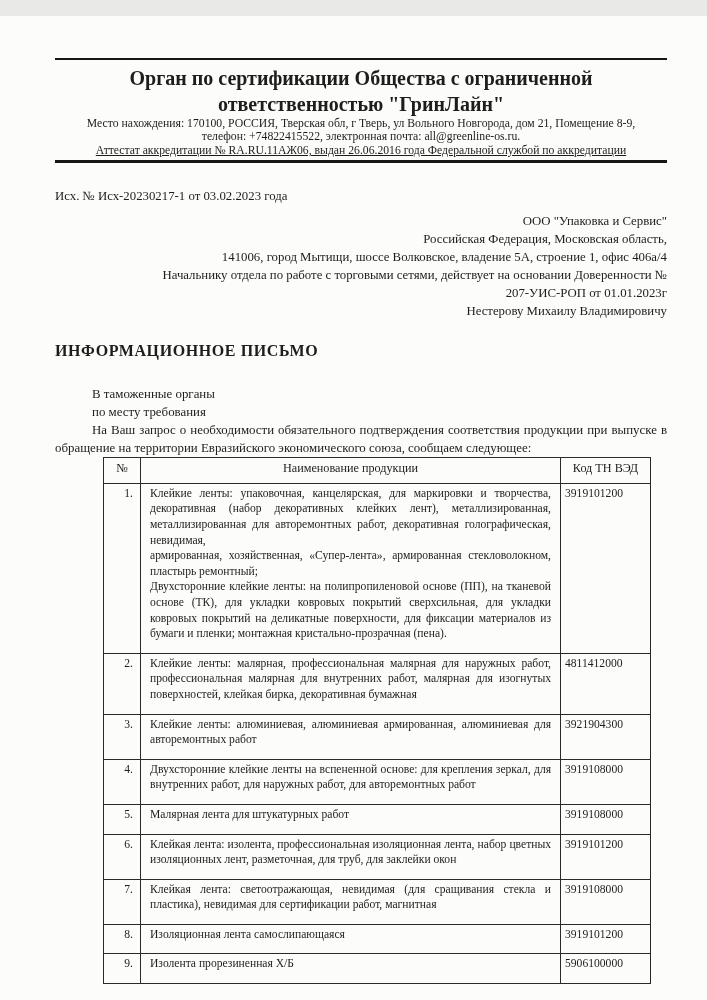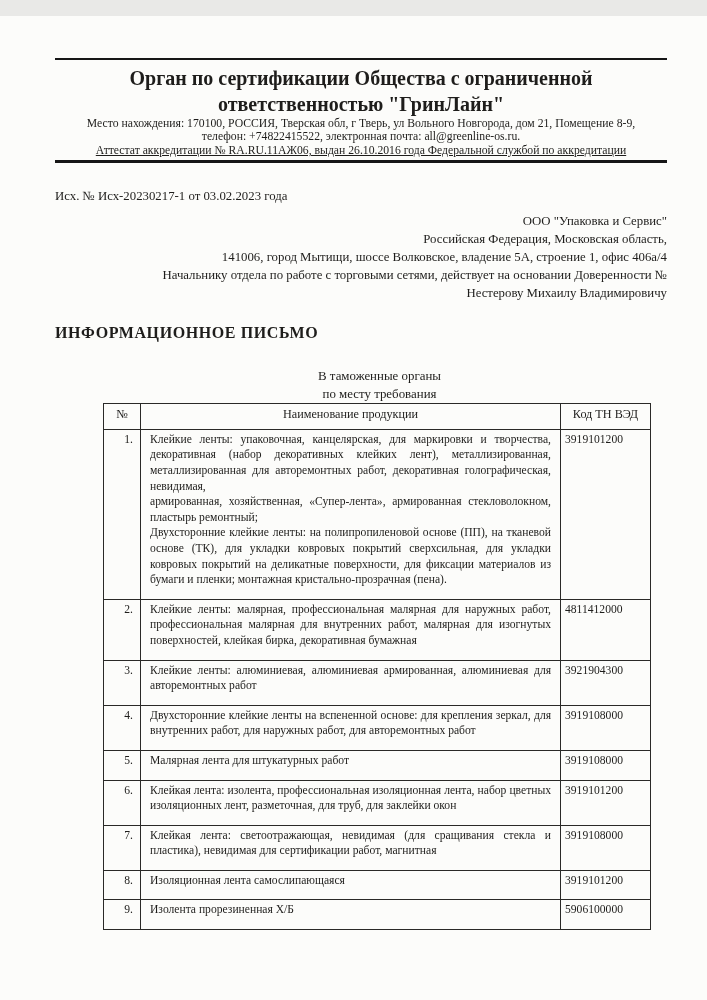--- a/index.html
+++ b/index.html
@@ -63,21 +63,20 @@
   }
 
   
   .body-block {
     margin-top: 25px;
     font-size: 12.9px;
     line-height: 18px;
   }
   .body-block .indented {
     margin-left: 37px;
-    text-align: center;
   }
   .body-block .main-para {
     text-indent: 37px;
     text-align: justify;
   }
   .body-block .products-label {
     margin-left: 25px;
   }
 
   
@@ -123,38 +122,40 @@
 
 <div class="page">
 
   <div class="letterhead">
     <div class="org-title">
       <div>Орган по сертификации Общества с ограниченной</div>
       <div>ответственностью "ГринЛайн"</div>
     </div>
     <div class="small-line">Место нахождения: 170100, РОССИЯ, Тверская обл, г Тверь, ул Вольного Новгорода, дом 21, Помещение 8-9,</div>
     <div class="small-line">телефон: +74822415522, электронная почта: all@greenline-os.ru.</div>
-    <div class="small-line accreditation">Аттестат аккредитации № RA.RU.11АЖ06, выдан 26.10.2016 года Федеральной службой по аккредитации</div>
+    <div class="small-line accreditation">Аттестат аккредитации № RA.RU.11АЖ06, выдан 26.06.2016 года Федеральной службой по аккредитации</div>
   </div>
 
   <div class="outgoing-ref">Исх. № Исх-20230217-1 от 03.02.2023 года</div>
 
   <div class="recipient-block">
     <div>ООО "Упаковка и Сервис"</div>
     <div>Российская Федерация, Московская область,</div>
     <div>141006, город Мытищи, шоссе Волковское, владение 5А, строение 1, офис 406а/4</div>
     <div>Начальнику отдела по работе с торговыми сетями, действует на основании  Доверенности №</div>
+    <div>207-УИС-РОП от 01.01.2023г</div>
     <div>Нестерову Михаилу Владимировичу</div>
   </div>
 
   <div class="letter-title">ИНФОРМАЦИОННОЕ ПИСЬМО</div>
 
   <div class="body-block">
     <div class="indented">В таможенные органы</div>
     <div class="indented">по месту требования</div>
+    <div class="main-para">На Ваш запрос о необходимости обязательного подтверждения соответствия продукции при выпуске в обращение на территории Евразийского экономического союза, сообщаем следующее:</div>
   </div>
 
   <table class="products">
     <thead>
       <tr>
         <th class="col-num">№</th>
         <th class="col-name">Наименование продукции</th>
         <th class="col-code">Код ТН ВЭД</th>
       </tr>
     </thead>

